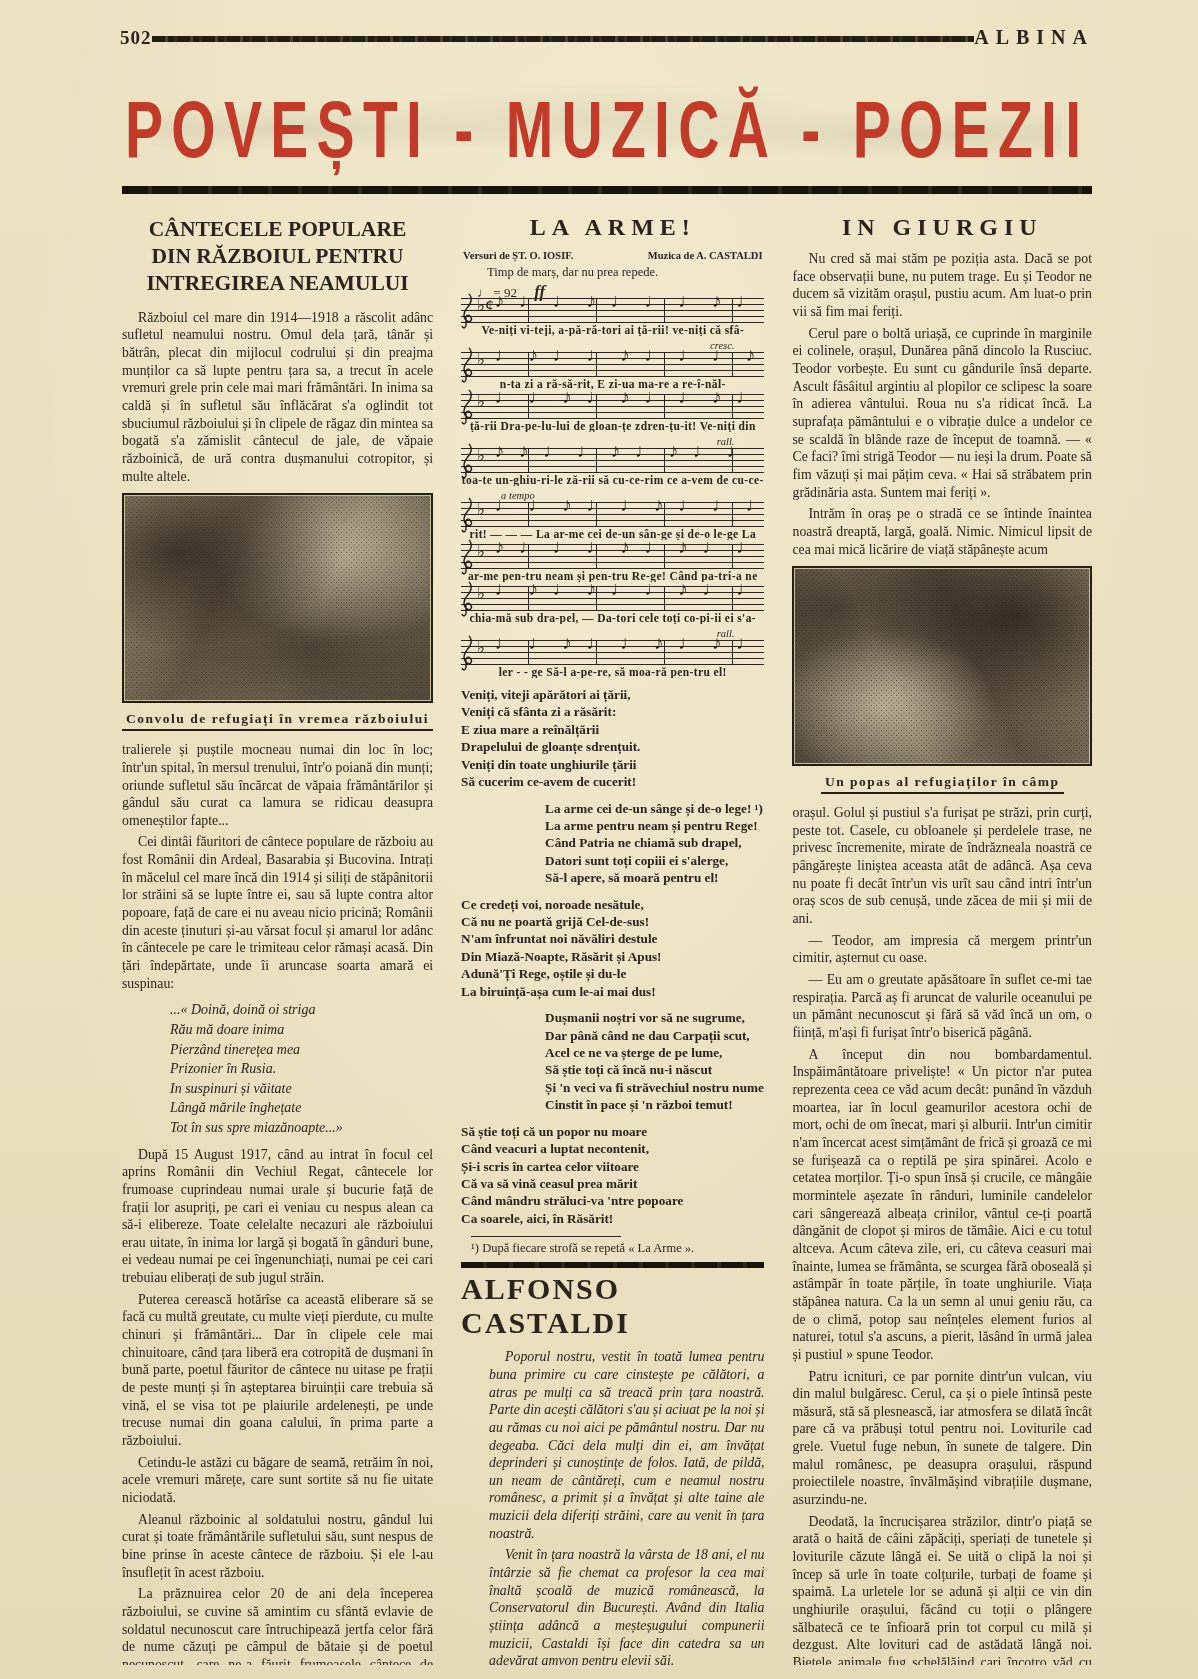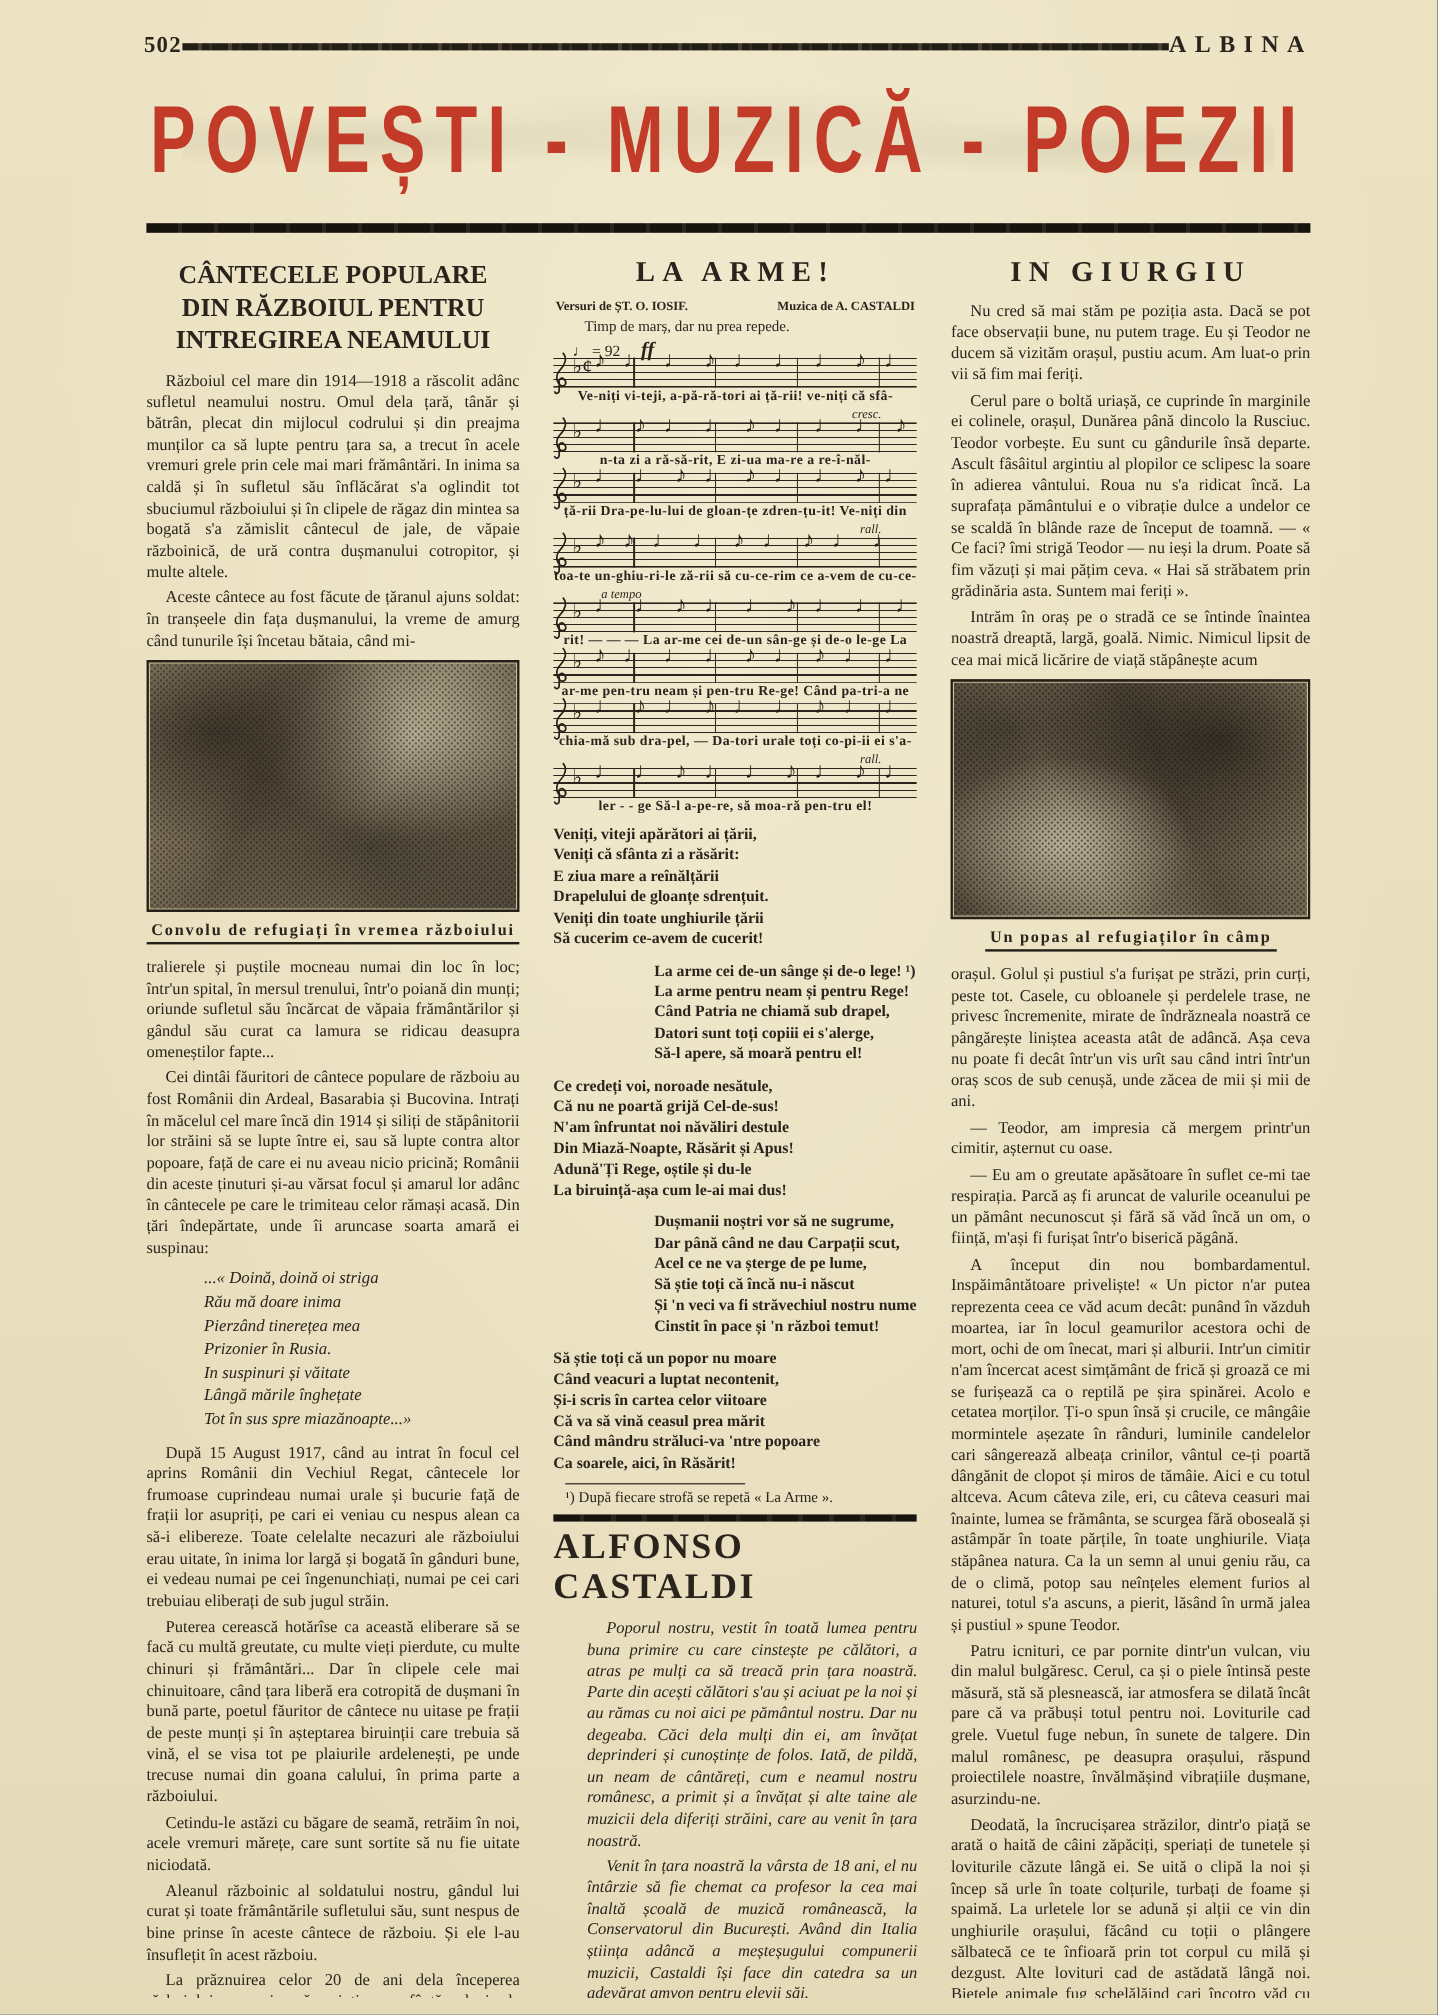--- a/index.html
+++ b/index.html
@@ -10,21 +10,21 @@
       linear-gradient(180deg,#ece2c2 0%,#eadfbe 40%,#e6dbb9 100%);
     color:#2a241c;font-family:"Liberation Serif",serif;overflow:hidden;
   }
   
   .topbar{position:absolute;top:26px;left:120px;right:104px;display:flex;align-items:center;}
   .pageno{font-size:19px;font-weight:bold;letter-spacing:1px;}
   .toprule{flex:1;height:6px;margin-top:2px;
     background:repeating-linear-gradient(90deg,#221d15 0 13px,#4a4133 13px 16px,#221d15 16px 22px,#352d22 22px 25px);}
   .brand{font-size:20px;font-weight:bold;letter-spacing:7px;}
   
-  .masthead{position:absolute;top:58px;left:122px;right:106px;height:118px;
+  .masthead{position:absolute;top:70px;left:122px;right:106px;height:118px;
     display:flex;align-items:center;justify-content:center;}
   .masthead .ghost{position:absolute;inset:6px 30px;opacity:.16;
     background:
      radial-gradient(ellipse at 15% 50%, #8a8a6c, transparent 30%),
      radial-gradient(ellipse at 50% 40%, #9a9a7a, transparent 40%),
      radial-gradient(ellipse at 85% 55%, #8a8a6c, transparent 30%);}
   .red-title{position:relative;color:#c23a28;font-family:"Liberation Sans",sans-serif;
     font-weight:bold;font-size:62px;letter-spacing:9px;white-space:nowrap;
     transform:scaleY(1.28) scaleX(.92);transform-origin:center;}
   .mastrule{position:absolute;top:186px;left:122px;right:106px;height:8px;
@@ -110,21 +110,20 @@
     <div class="ghost"></div>
     <div class="red-title">POVEȘTI - MUZICĂ - POEZII</div>
   </div>
   <div class="mastrule"></div>
 
   <div class="columns">
 
     <div class="col left body-txt">
       <h2 class="art-title">CÂNTECELE POPULARE DIN RĂZBOIUL PENTRU INTREGIREA NEAMULUI</h2>
       <p>Războiul cel mare din 1914—1918 a răscolit adânc sufletul neamului nostru. Omul dela țară, tânăr și bătrân, plecat din mijlocul codrului și din preajma munților ca să lupte pentru țara sa, a trecut în acele vremuri grele prin cele mai mari frământări. In inima sa caldă și în sufletul său înflăcărat s'a oglindit tot sbuciumul războiului și în clipele de răgaz din mintea sa bogată s'a zămislit cântecul de jale, de văpaie războinică, de ură contra dușmanului cotropitor, și multe altele.</p>
-      <p>Aceste cântece au fost făcute de țăranul ajuns soldat: în tranșeele din fața dușmanului, la vreme de amurg când tunurile își încetau bătaia, când mi-</p>
 
       <div class="photo left-photo"></div>
       <div class="caption">
         <span>Convolu de refugiați în vremea războiului</span>
       </div>
 
       <p class="noindent">tralierele și puștile mocneau numai din loc în loc; într'un spital, în mersul trenului, într'o poiană din munți; oriunde sufletul său încărcat de văpaia frământărilor și gândul său curat ca lamura se ridicau deasupra omeneștilor fapte...</p>
       <p>Cei dintâi făuritori de cântece populare de războiu au fost Românii din Ardeal, Basarabia și Bucovina. Intrați în măcelul cel mare încă din 1914 și siliți de stăpânitorii lor străini să se lupte între ei, sau să lupte contra altor popoare, față de care ei nu aveau nicio pricină; Românii din aceste ținuturi și-au vărsat focul și amarul lor adânc în cântecele pe care le trimiteau celor rămași acasă. Din țări îndepărtate, unde îi aruncase soarta amară ei suspinau:</p>
 
       <div class="poem-left">...« Doină, doină oi striga
@@ -225,21 +224,21 @@
       </div>
 
       <div class="staff-block">
         <div class="staff">
           <svg class="clef" width="14" height="38" viewBox="0 0 14 38">
               <path d="M8 2 C12 6 10 12 6 16 C2 20 2 26 6 29 C10 31 12 27 9 24 C7 22 4 24 5 27 L5 33 C5 36 2 37 1 34" fill="none" stroke="#241f17" stroke-width="1.4"></path>
             </svg>
           <span class="keysig">♭</span>
           <span class="notes">♩ ♪ ♩ ♪ ♩ ♩ ♪ ♩ ♩ ♪ ♩ ♩ ♪</span>
         </div>
-        <div class="lyric">chia-mă sub dra-pel, — Da-tori urale toți co-pi-ii ei s'a-</div>
+        <div class="lyric">chia-mă sub dra-pel, — Da-tori cele toți co-pi-ii ei s'a-</div>
       </div>
 
       <div class="staff-block">
         <div class="staff-mark">rall.</div>
         <div class="staff">
           <svg class="clef" width="14" height="38" viewBox="0 0 14 38">
               <path d="M8 2 C12 6 10 12 6 16 C2 20 2 26 6 29 C10 31 12 27 9 24 C7 22 4 24 5 27 L5 33 C5 36 2 37 1 34" fill="none" stroke="#241f17" stroke-width="1.4"></path>
             </svg>
           <span class="keysig">♭</span>
           <span class="notes">♩ ♩ ♪ ♩ ♩ ♪ ♩ ♪ ♩ ♩ ♩ ♪ ♩</span>

